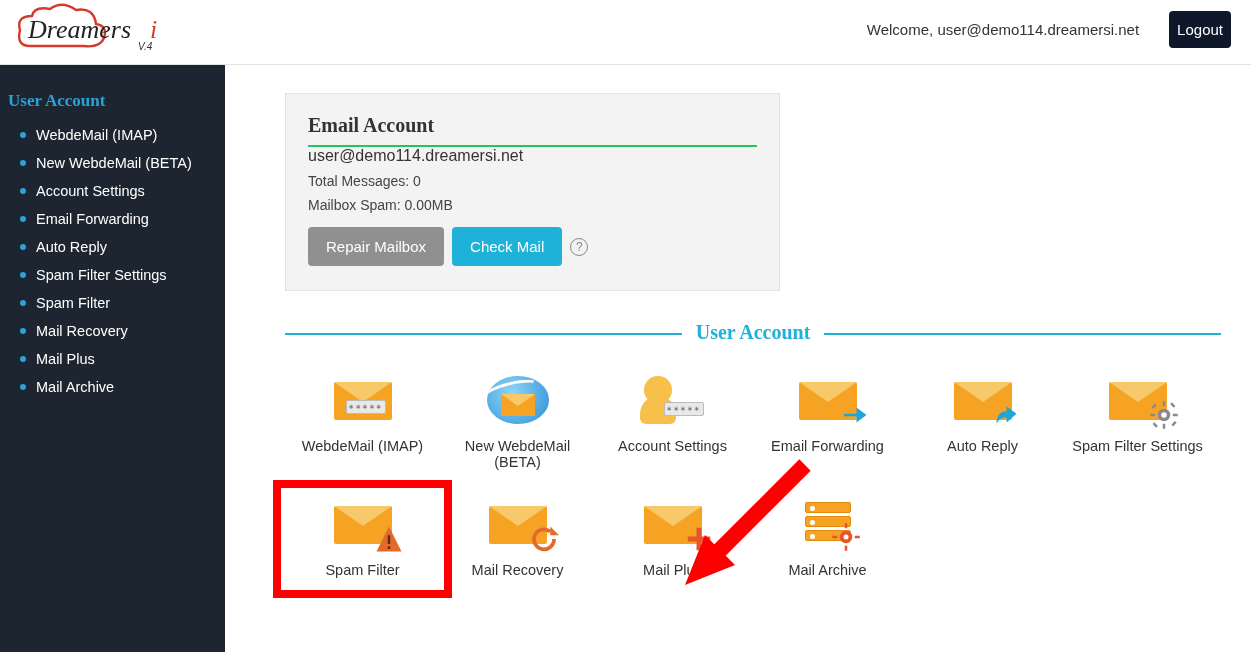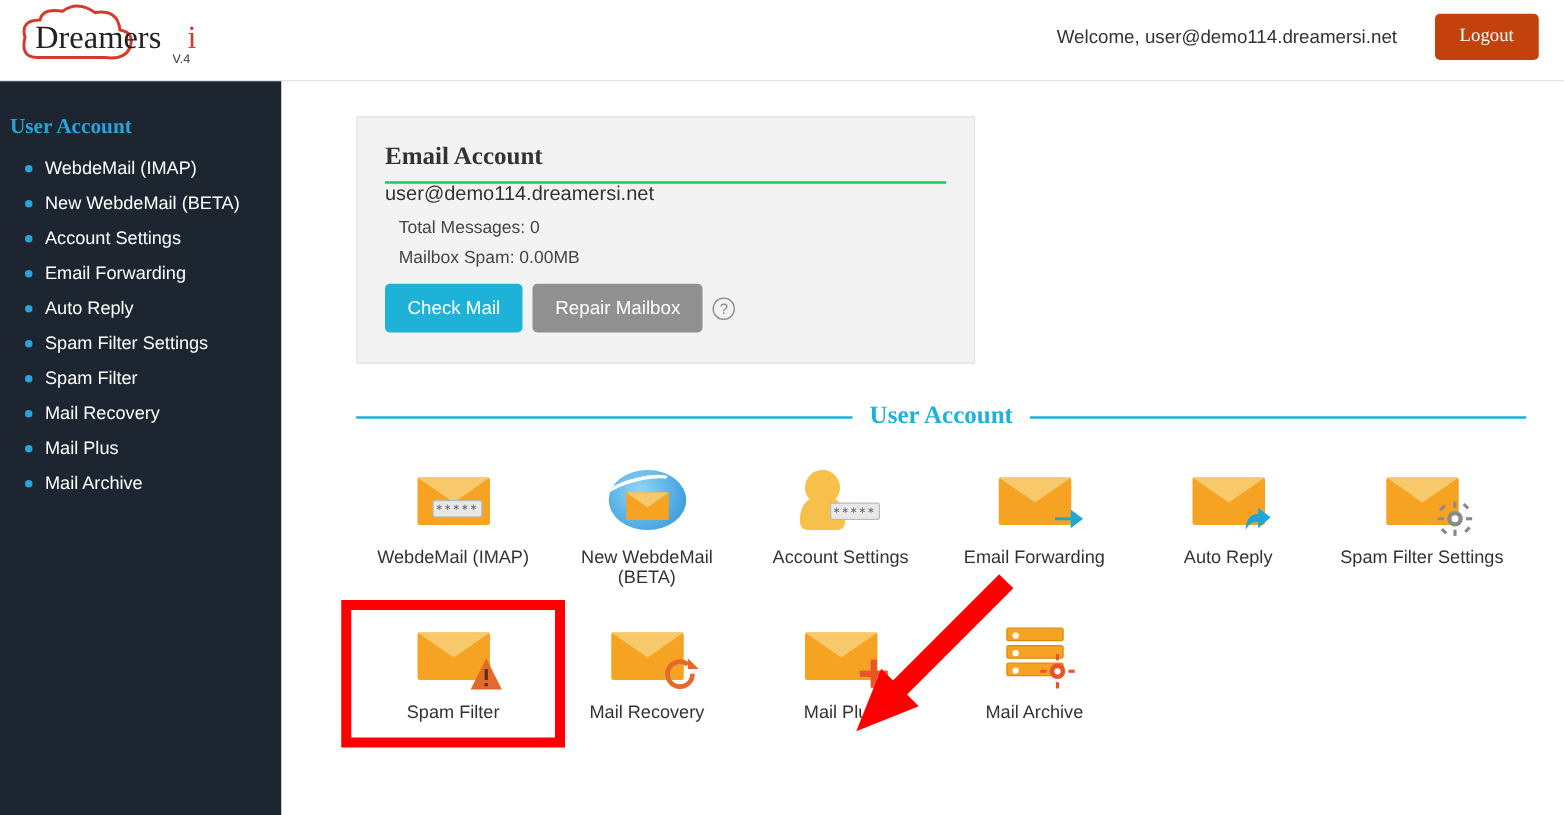--- a/index.html
+++ b/index.html
@@ -3,39 +3,39 @@
 <meta charset="utf-8">
 <style>
   * { box-sizing: border-box; margin: 0; padding: 0; }
   body { font-family: Arial, Helvetica, sans-serif; background: #fff; color: #333; width: 1251px; }
   
   .header {
     display: flex; align-items: center; justify-content: space-between;
     padding: 4px 20px 10px 10px; border-bottom: 1px solid #e2e2e2;
     height: 65px;
   }
-  .logo { position: relative; width: 180px; height: 55px; }
+  .logo { position: relative; width: 180px; height: 55px; font-style: italic; }
   .header-right { display: flex; align-items: center; gap: 30px; font-size: 15px; }
   .logout-btn {
-    background: #c2410c; color: #fff; border: none; border-radius: 4px;
-    padding: 10px 20px; font-size: 15px; cursor: pointer; font-family: Liberation Serif, serif;
+    background: #0f172a; color: #fff; border: none; border-radius: 4px;
+    padding: 10px 8px; font-size: 15px; cursor: pointer;
   }
   
   .layout { display: flex; min-height: 587px; }
   .sidebar { width: 225px; background: #1c2530; color: #fff; padding: 20px 0 20px 0; }
   .sidebar-title { color: #2aa3d8; font-weight: bold; font-size: 17px; padding: 6px 8px 10px 8px; font-family: Georgia, 'Times New Roman', serif; }
   .sidebar ul { list-style: none; }
   .sidebar li { display: flex; align-items: center; gap: 10px; padding: 6px 10px 6px 20px; font-size: 14.5px; cursor: pointer; }
   .sidebar .dot { width: 6px; height: 6px; border-radius: 50%; background: #2aa3d8; flex-shrink: 0; }
   .content { flex: 1; padding: 28px 30px 30px 60px; }
   
   .card { background: #f3f3f3; border: 1px solid #e3e3e3; width: 495px; padding: 20px 22px 24px 22px; }
   .card-title { font-family: Georgia, 'Times New Roman', serif; font-weight: bold; font-size: 20px; padding-bottom: 8px; border-bottom: 2px solid #22c55e; }
   .card .email { font-size: 16px; }
-  .card .row { margin-top: 8px; font-size: 14px; color: #444; margin-left: 11px; }
+  .card .row { margin-top: 8px; font-size: 14px; color: #444; }
   .card-buttons { margin-top: 14px; display: flex; align-items: center; gap: 8px; }
   .btn { border: none; color: #fff; border-radius: 4px; padding: 11px 18px; font-size: 15px; cursor: pointer; }
   .btn-primary { background: #1eb2d8; }
   .btn-secondary { background: #909090; }
   .help-icon { width: 18px; height: 18px; border: 1px solid #888; border-radius: 50%; display: inline-flex; align-items: center; justify-content: center; font-size: 12px; color: #888; cursor: pointer; }
   
   .section-rule { margin-top: 30px; position: relative; text-align: center; }
   .section-rule::before {
     content: ""; position: absolute; left: 0; right: 0; top: 50%;
     border-top: 2px solid #1eb2d8;
@@ -147,22 +147,22 @@
       <div class="email">user@demo114.dreamersi.net</div>
       <div class="row">
         <span>Total Messages:</span>
         <span>0</span>
       </div>
       <div class="row">
         <span>Mailbox Spam:</span>
         <span>0.00MB</span>
       </div>
       <div class="card-buttons">
+        <button class="btn btn-secondary">Repair Mailbox</button>
         <button class="btn btn-primary">Check Mail</button>
-        <button class="btn btn-secondary">Repair Mailbox</button>
         <span class="help-icon">?</span>
       </div>
     </div>
 
     <div class="section-rule">
       <span>User Account</span>
     </div>
 
     <div class="icon-grid">
 

